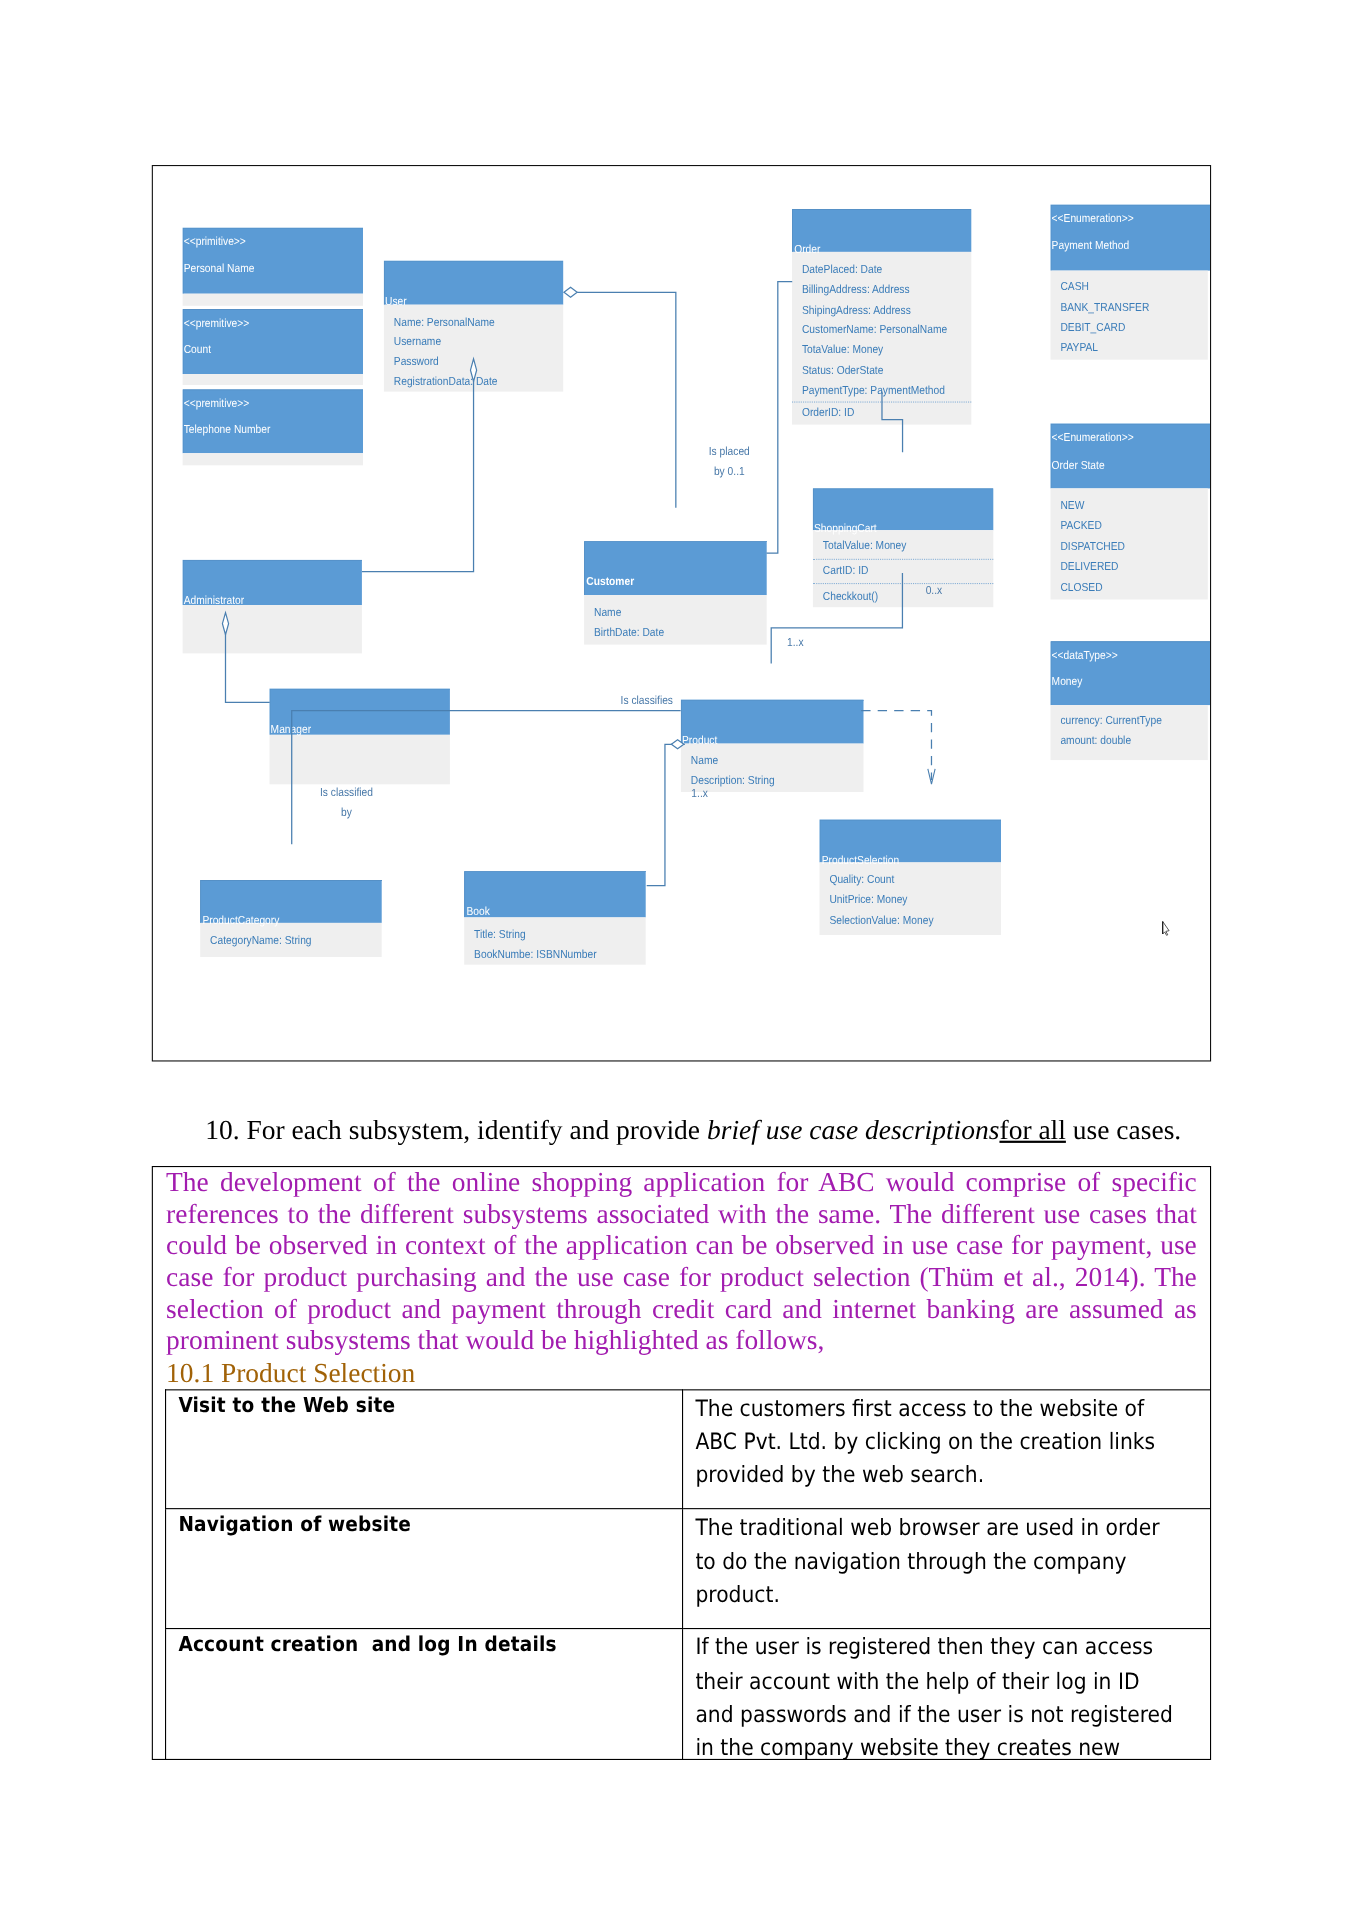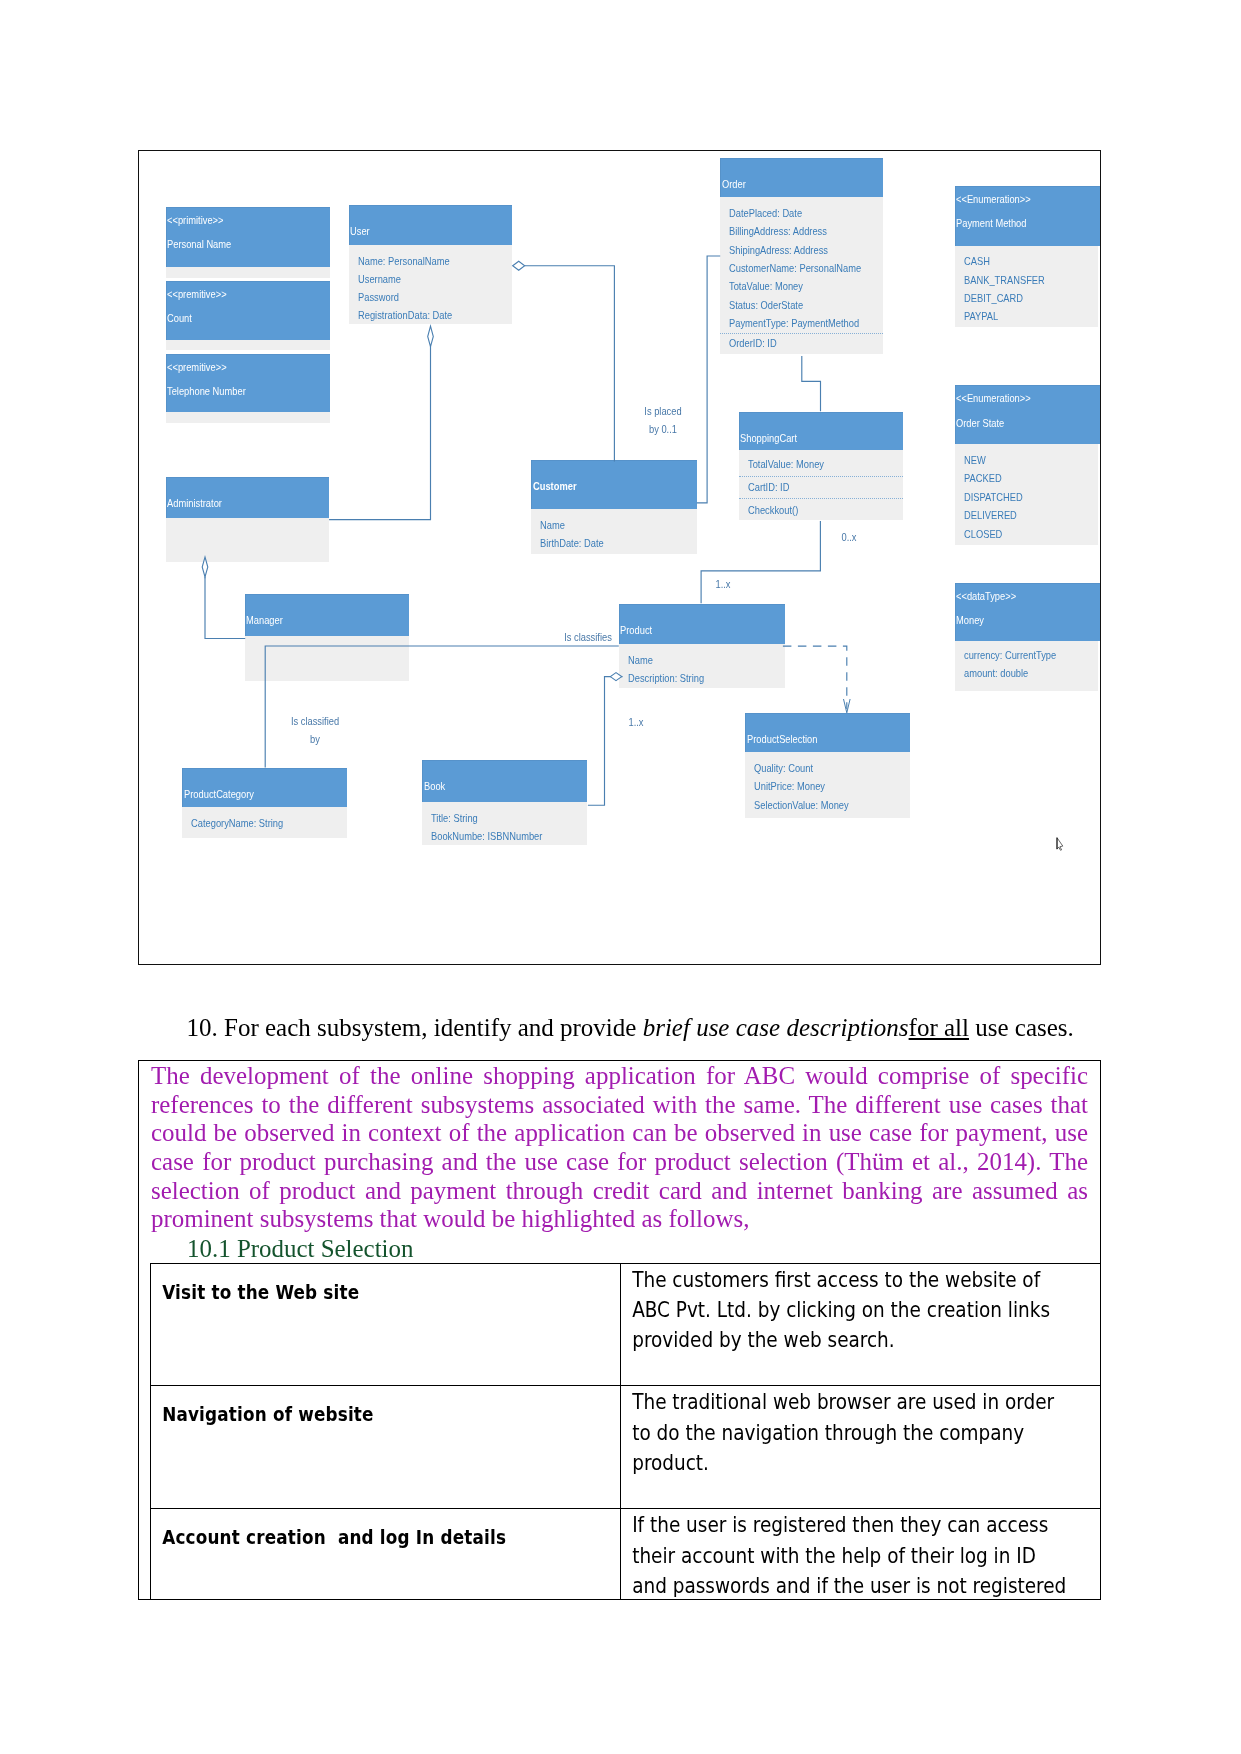--- a/index.html
+++ b/index.html
@@ -9,21 +9,21 @@
   
   #diagram-frame{position:absolute;left:138px;top:150px;width:963px;height:815px;
        border:1.3px solid #111;box-sizing:border-box;overflow:hidden;background:#fff;}
   #canvas{position:absolute;left:0;top:0;width:961px;height:813px;}
   svg#wires{position:absolute;left:0;top:0;width:961px;height:813px;z-index:5;}
 
   .uml{position:absolute;box-sizing:border-box;z-index:2;}
   .uml>.hdr{background:#5b9bd5;color:#ffffff;box-shadow:inset 0.8px 0.8px 0 0 #5590c6;
      font-family:"Liberation Sans",sans-serif;
      font-size:10.6px;line-height:24.2px;padding:1px 0 0 1.5px;}
-  .uml>.hdr.one{padding-top:14px;box-sizing:border-box;}
+  .uml>.hdr.one{padding-top:25px;box-sizing:border-box;margin-top:32px;}
   .uml>.bdy{background:#efefef;color:#3a7cb8;
      font-family:"Liberation Sans",sans-serif;
      font-size:10.6px;line-height:18.3px;padding:6.8px 0 5px 9px;box-sizing:border-box;}
   .uml>.bdy.empty{padding:0;}
   .uml>.hdr>div,.uml>.bdy>div{transform:scaleX(0.88);transform-origin:left center;
      white-space:nowrap;}
   .uml .sep{border-top:1px dotted #87b0d6;margin:0.5px 0 0.5px -9px;transform:none !important;}
   .lbl{position:absolute;z-index:8;color:#4878a8;
      font-family:"Liberation Sans",sans-serif;
      font-size:10.6px;line-height:18.1px;text-align:center;white-space:pre-line;
@@ -35,28 +35,28 @@
      color:#000;white-space:nowrap;}
   #q10 i{font-style:italic;}
   #q10 u{text-decoration:underline;}
 
   #outer-box{position:absolute;left:138px;top:1060px;width:963px;height:540px;overflow:hidden;
      border:1.3px solid #000;box-sizing:border-box;}
   #para-block{position:absolute;left:12px;top:1px;width:937px;
      font-family:"Liberation Serif",serif;font-size:24.95px;line-height:28.65px;
      text-align:justify;color:#a21caf;}
   #sub-head{position:absolute;left:12px;top:174px;
-     font-family:"Liberation Serif",serif;font-size:24.95px;line-height:28.65px;color:#14532d;margin-left:36px;}
+     font-family:"Liberation Serif",serif;font-size:24.95px;line-height:28.65px;color:#a16207;}
 
   #inner-table{position:absolute;left:11.2px;top:201.8px;width:950px;
      border-collapse:collapse;table-layout:fixed;}
   #inner-table td{border:1.3px solid #000;vertical-align:top;
      font-family:"DejaVu Sans Condensed","DejaVu Sans",sans-serif;
      font-size:20.5px;line-height:30.2px;padding:1px 4px 8px 12px;color:#000;}
-  #inner-table td.k{width:454px;font-weight:bold;font-size:18.7px;padding-left:11px;padding-top:14px;letter-spacing:0.01em;white-space:pre-wrap;}
+  #inner-table td.k{width:454px;font-weight:bold;font-size:18.7px;padding-left:11px;padding-top:0px;letter-spacing:0.01em;white-space:pre-wrap;}
   #inner-table td.v{width:496px;padding-left:11px;padding-right:4px;}
   #inner-table td.v>div{width:438px;}
 
   #cursor{position:absolute;left:917.2px;top:685.8px;z-index:20;}
 </style>
 </head>
 <body>
 
 <div id="page">
 

